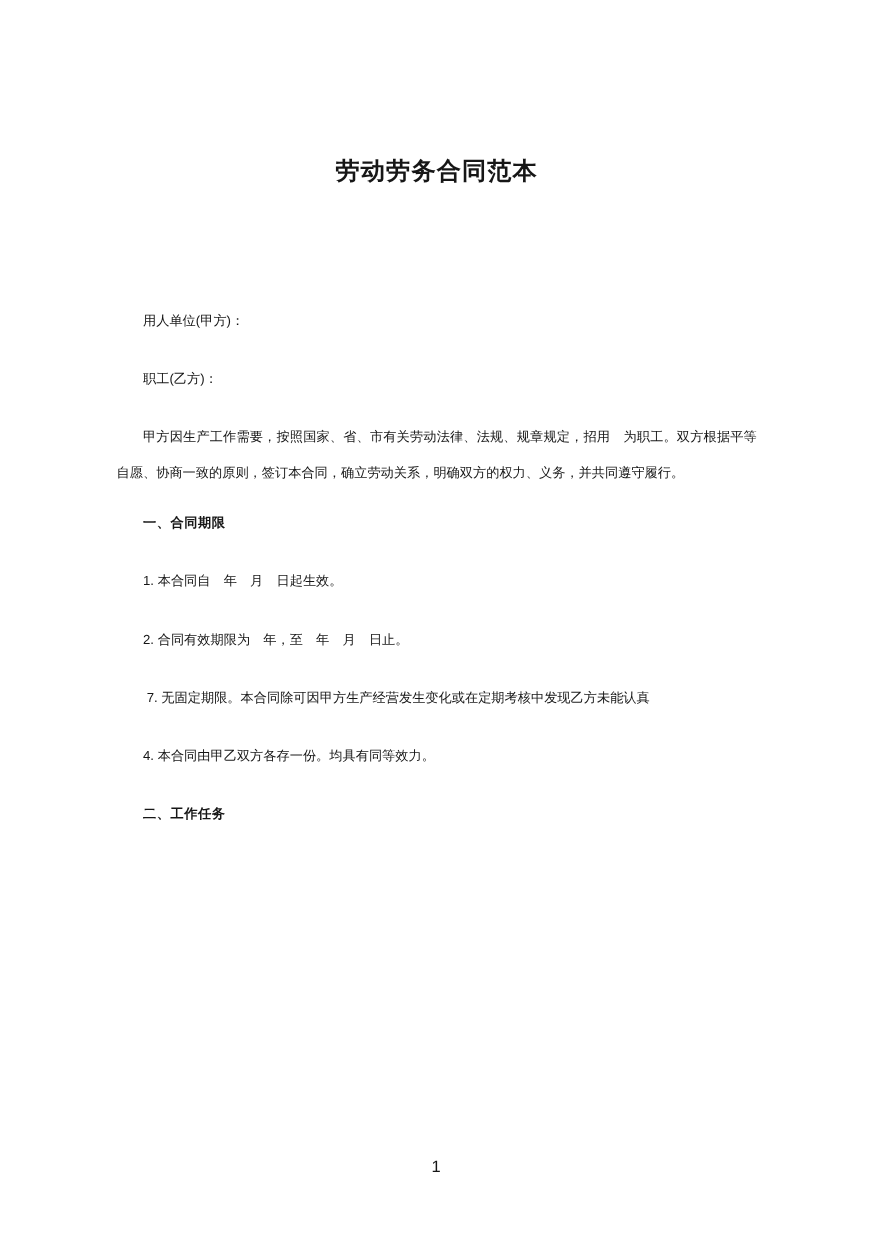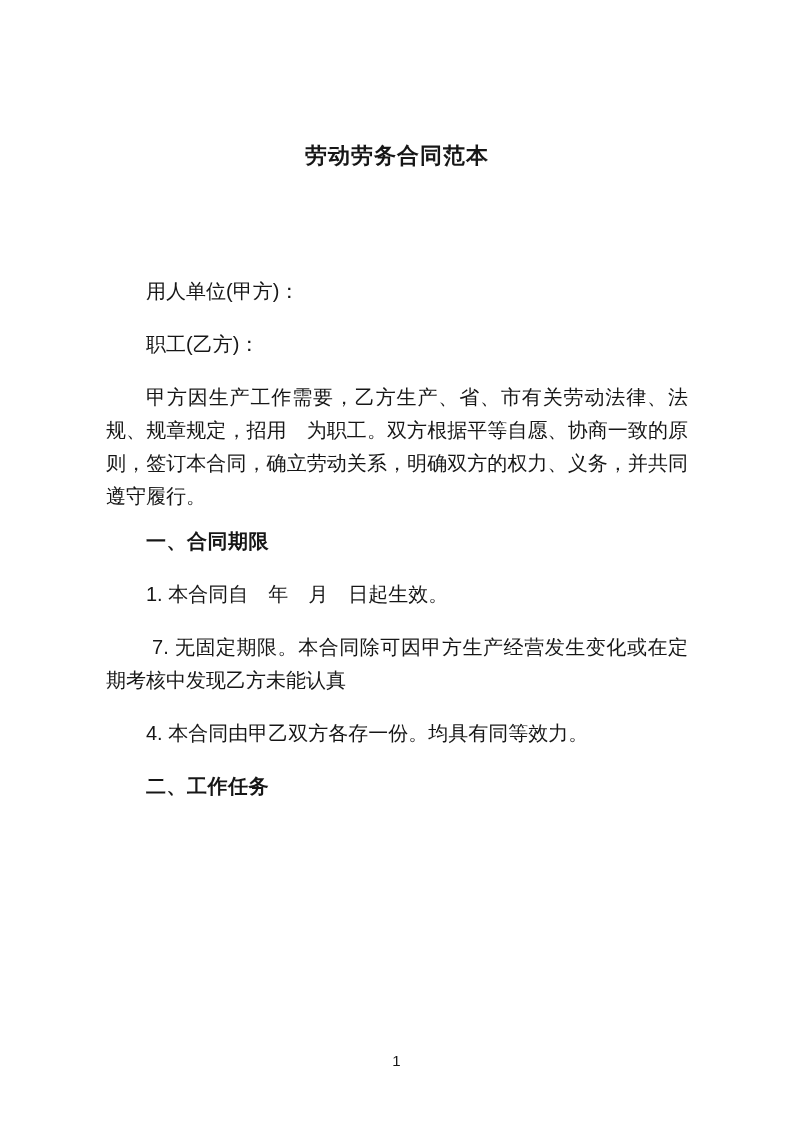--- a/index.html
+++ b/index.html
@@ -17,21 +17,21 @@
   }
   .doc-title {
     font-size: 22px;
     font-weight: bold;
     text-align: center;
     line-height: 33px;
     margin: 0 0 103px 0;
     letter-spacing: 1px;
   }
   p.doc-line {
-    font-size: 20px;
+    font-size: 12px;
     line-height: 33px;
     margin: 0 0 20px 0;
     text-align: justify;
     white-space: pre-wrap;
     text-indent: 2em;
   }
   p.intro {
     margin-bottom: 12px;
   }
   p.sec-heading {
@@ -54,26 +54,27 @@
 
 <div class="page-content">
 
   <h1 class="doc-title">劳动劳务合同范本</h1>
 
   <p class="doc-line">用人单位(甲方)：</p>
 
   <p class="doc-line">职工(乙方)：</p>
 
 
-  <p class="doc-line intro">甲方因生产工作需要，乙方生产、省、市有关劳动法律、法规、规章规定，招用　为职工。双方根据平等自愿、协商一致的原则，签订本合同，确立劳动关系，明确双方的权力、义务，并共同遵守履行。</p>
+  <p class="doc-line intro">甲方因生产工作需要，按照国家、省、市有关劳动法律、法规、规章规定，招用　为职工。双方根据平等自愿、协商一致的原则，签订本合同，确立劳动关系，明确双方的权力、义务，并共同遵守履行。</p>
 
   <p class="doc-line sec-heading">一、合同期限</p>
 
   <p class="doc-line">1. 本合同自　年　月　日起生效。</p>
 
+  <p class="doc-line">2. 合同有效期限为　年，至　年　月　日止。</p>
 
   <p class="doc-line"> 7. 无固定期限。本合同除可因甲方生产经营发生变化或在定期考核中发现乙方未能认真</p>
 
 
   <p class="doc-line">4. 本合同由甲乙双方各存一份。均具有同等效力。</p>
 
   <p class="doc-line sec-heading">二、工作任务</p>
 
 
 </div>

